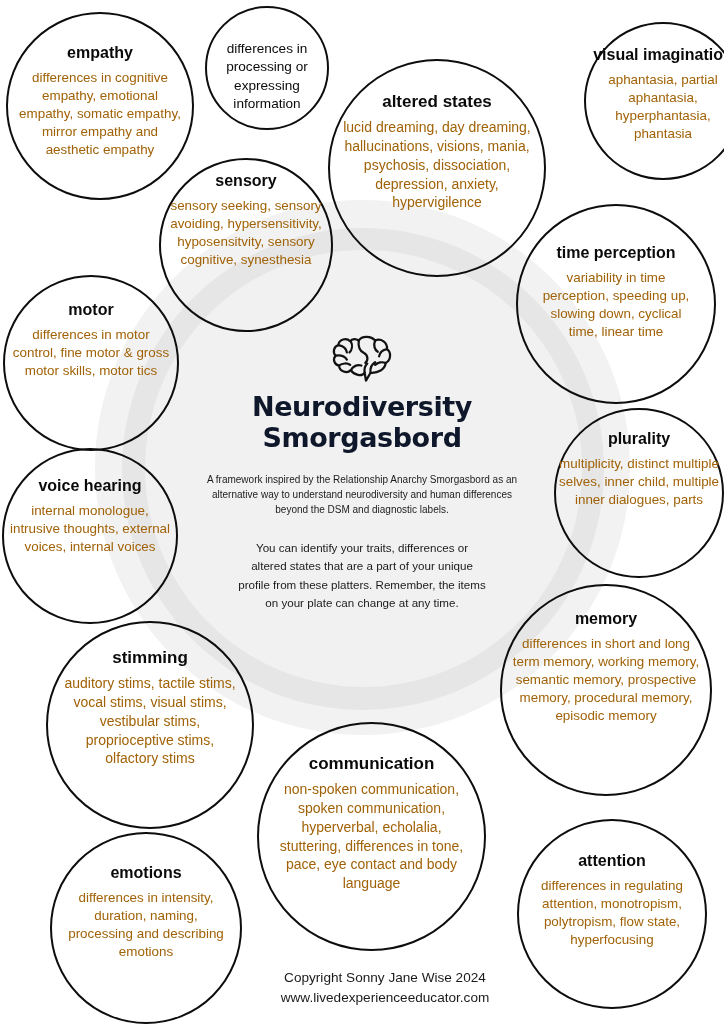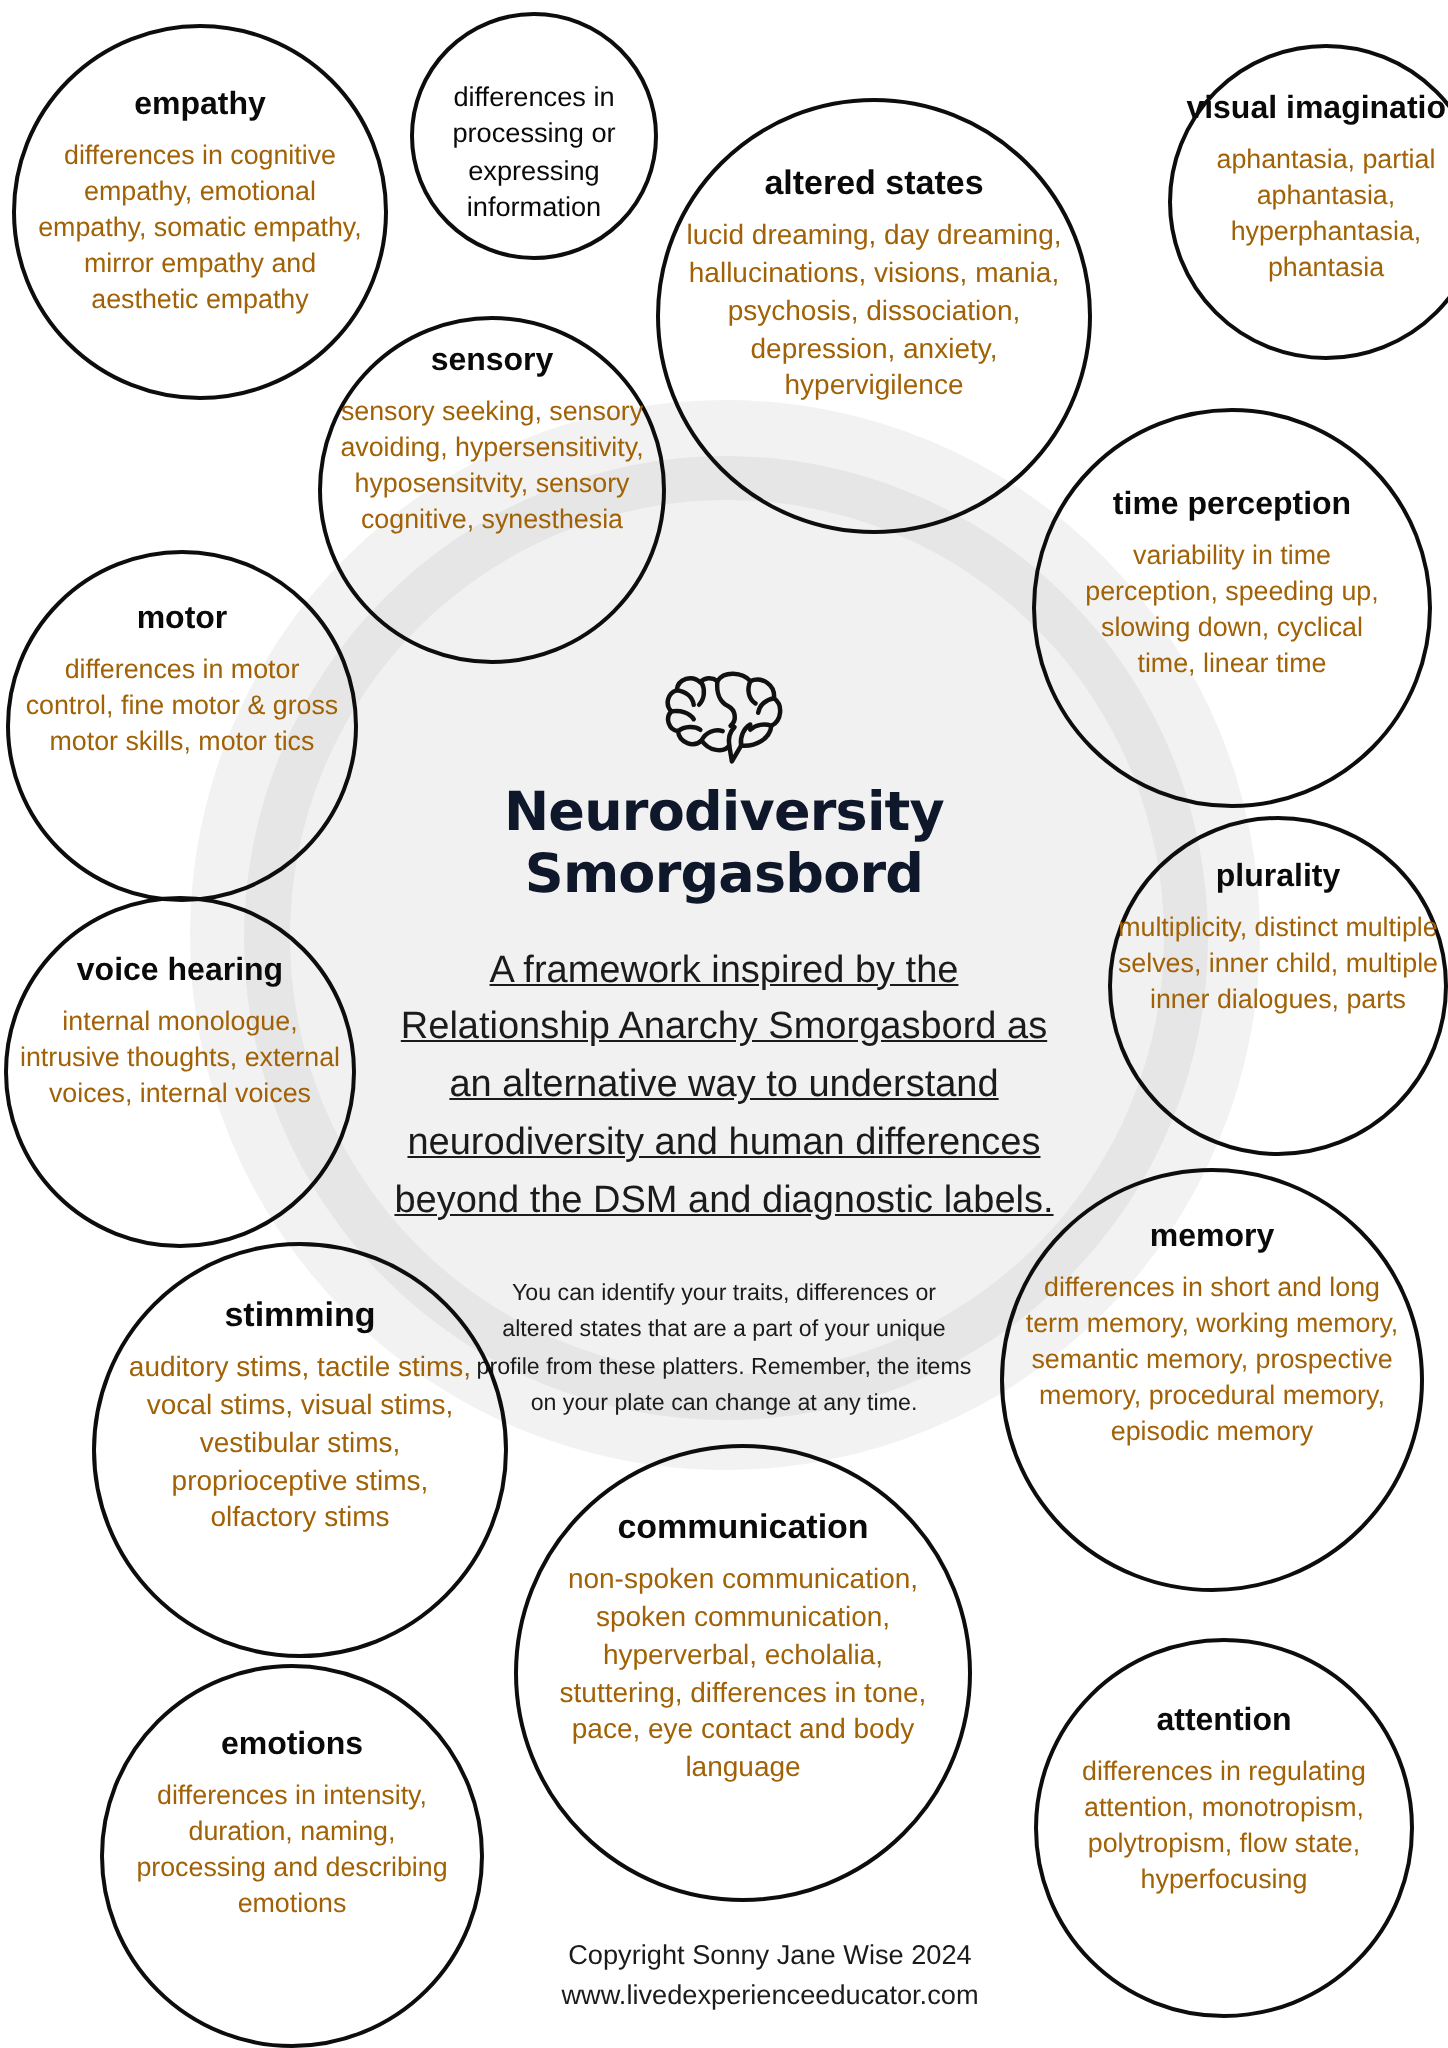--- a/index.html
+++ b/index.html
@@ -59,26 +59,25 @@
   #main-title {
     font-size: 27px;
     font-weight: 800;
     line-height: 1.14;
     letter-spacing: -0.4px;
     color: #0f172a;
     margin: 0 0 18px 0;
     font-family: "DejaVu Sans", sans-serif;
   }
   #intro-text {
-    font-size: 19px;
+    font-size: 10px;
     line-height: 1.52;
     color: #1b1b1b;
     margin: 0 auto 22px auto;
     width: 330px;
-    text-decoration: underline;
   }
   #note-text {
     font-size: 11.6px;
     line-height: 1.58;
     color: #1b1b1b;
     margin: 0 auto;
     width: 250px;
   }
 
   
@@ -181,21 +180,21 @@
     </div>
   </div>
 
   <div class="bubble t-xs" id="bubble-processing" style="left:205px; top:6px; width:124px; height:124px; padding-top:32px;">
     <div class="bubble-inner" style="width:82%;">
 
       <div class="b-body">differences in processing or expressing information</div>
     </div>
   </div>
 
-  <div class="bubble t-lg" id="bubble-altered-states" style="left:328px; top:49px; width:218px; height:218px; padding-top:31px;">
+  <div class="bubble t-lg" id="bubble-altered-states" style="left:328px; top:59px; width:218px; height:218px; padding-top:31px;">
     <div class="bubble-inner" style="width:88%;">
       <div class="b-title">altered states</div>
       <div class="b-body">lucid dreaming, day dreaming, hallucinations, visions, mania, psychosis, dissociation, depression, anxiety, hypervigilence</div>
     </div>
   </div>
 
   <div class="bubble t-md" id="bubble-visual-imagination" style="left:584px; top:22px; width:158px; height:158px; padding-top:22px;text-align:center;">
     <div class="bubble-inner" style="width:96%;">
       <div class="b-title">visual imagination</div>
       <div class="b-body">aphantasia, partial aphantasia, hyperphantasia, phantasia</div>

